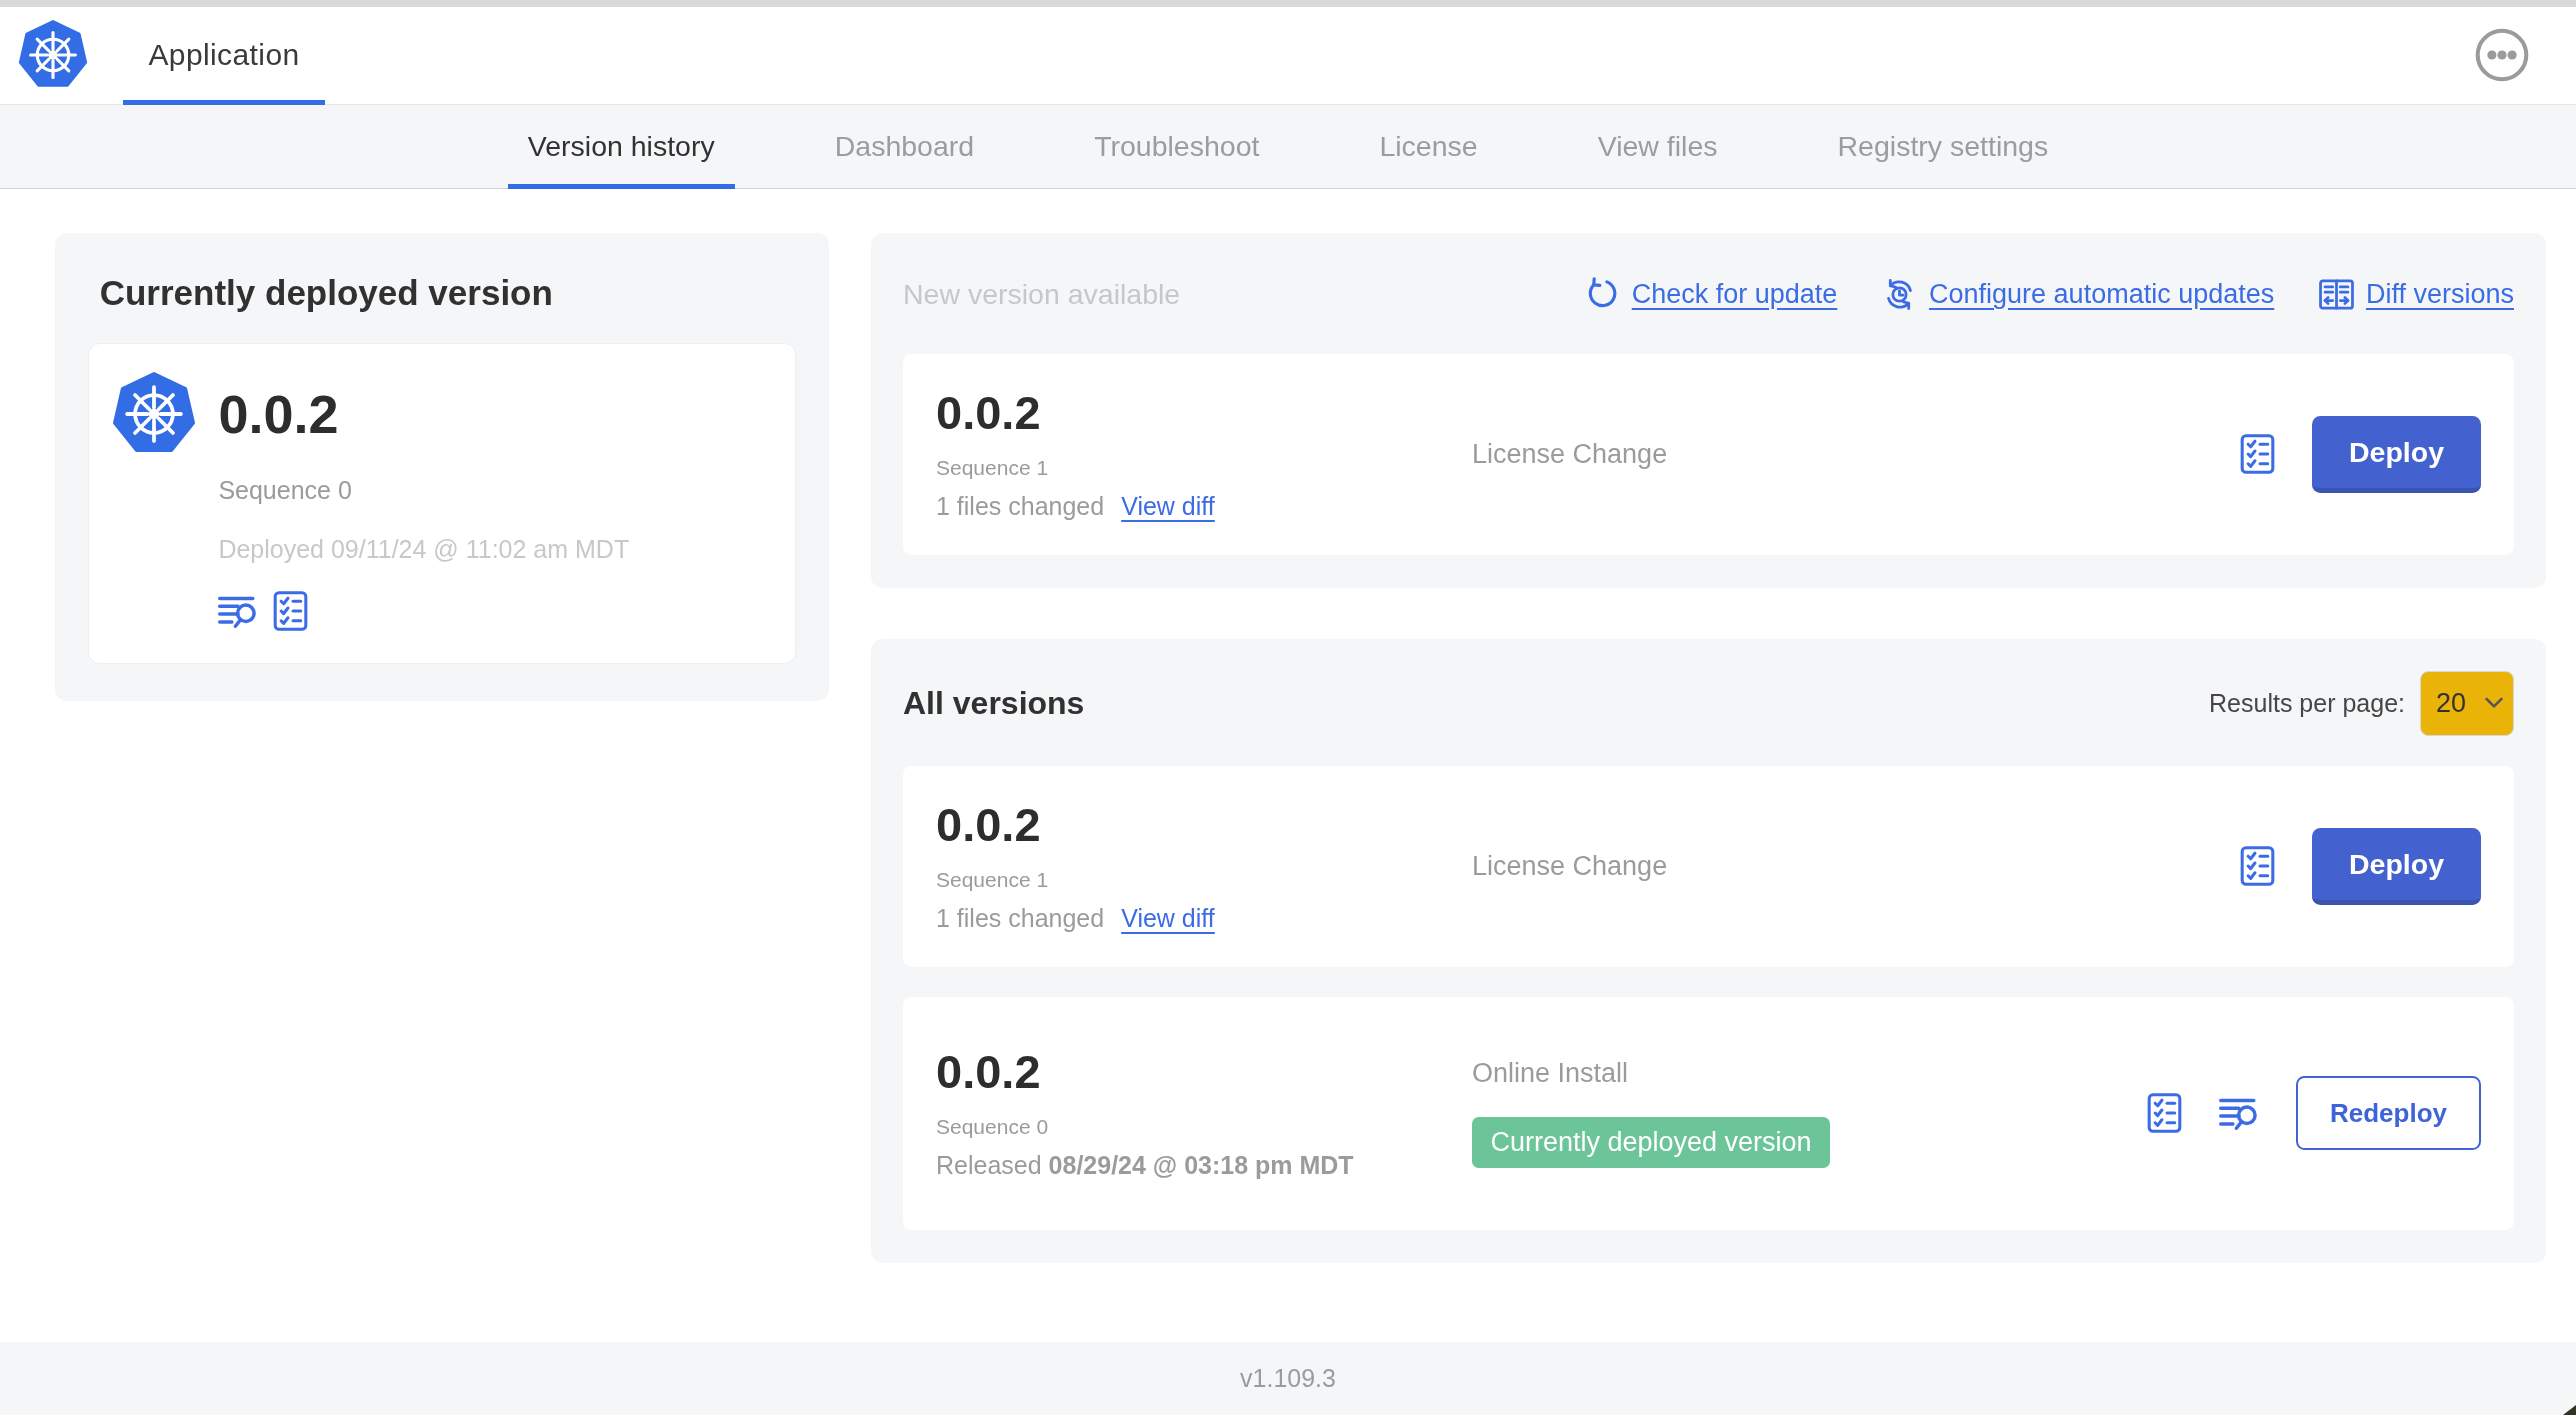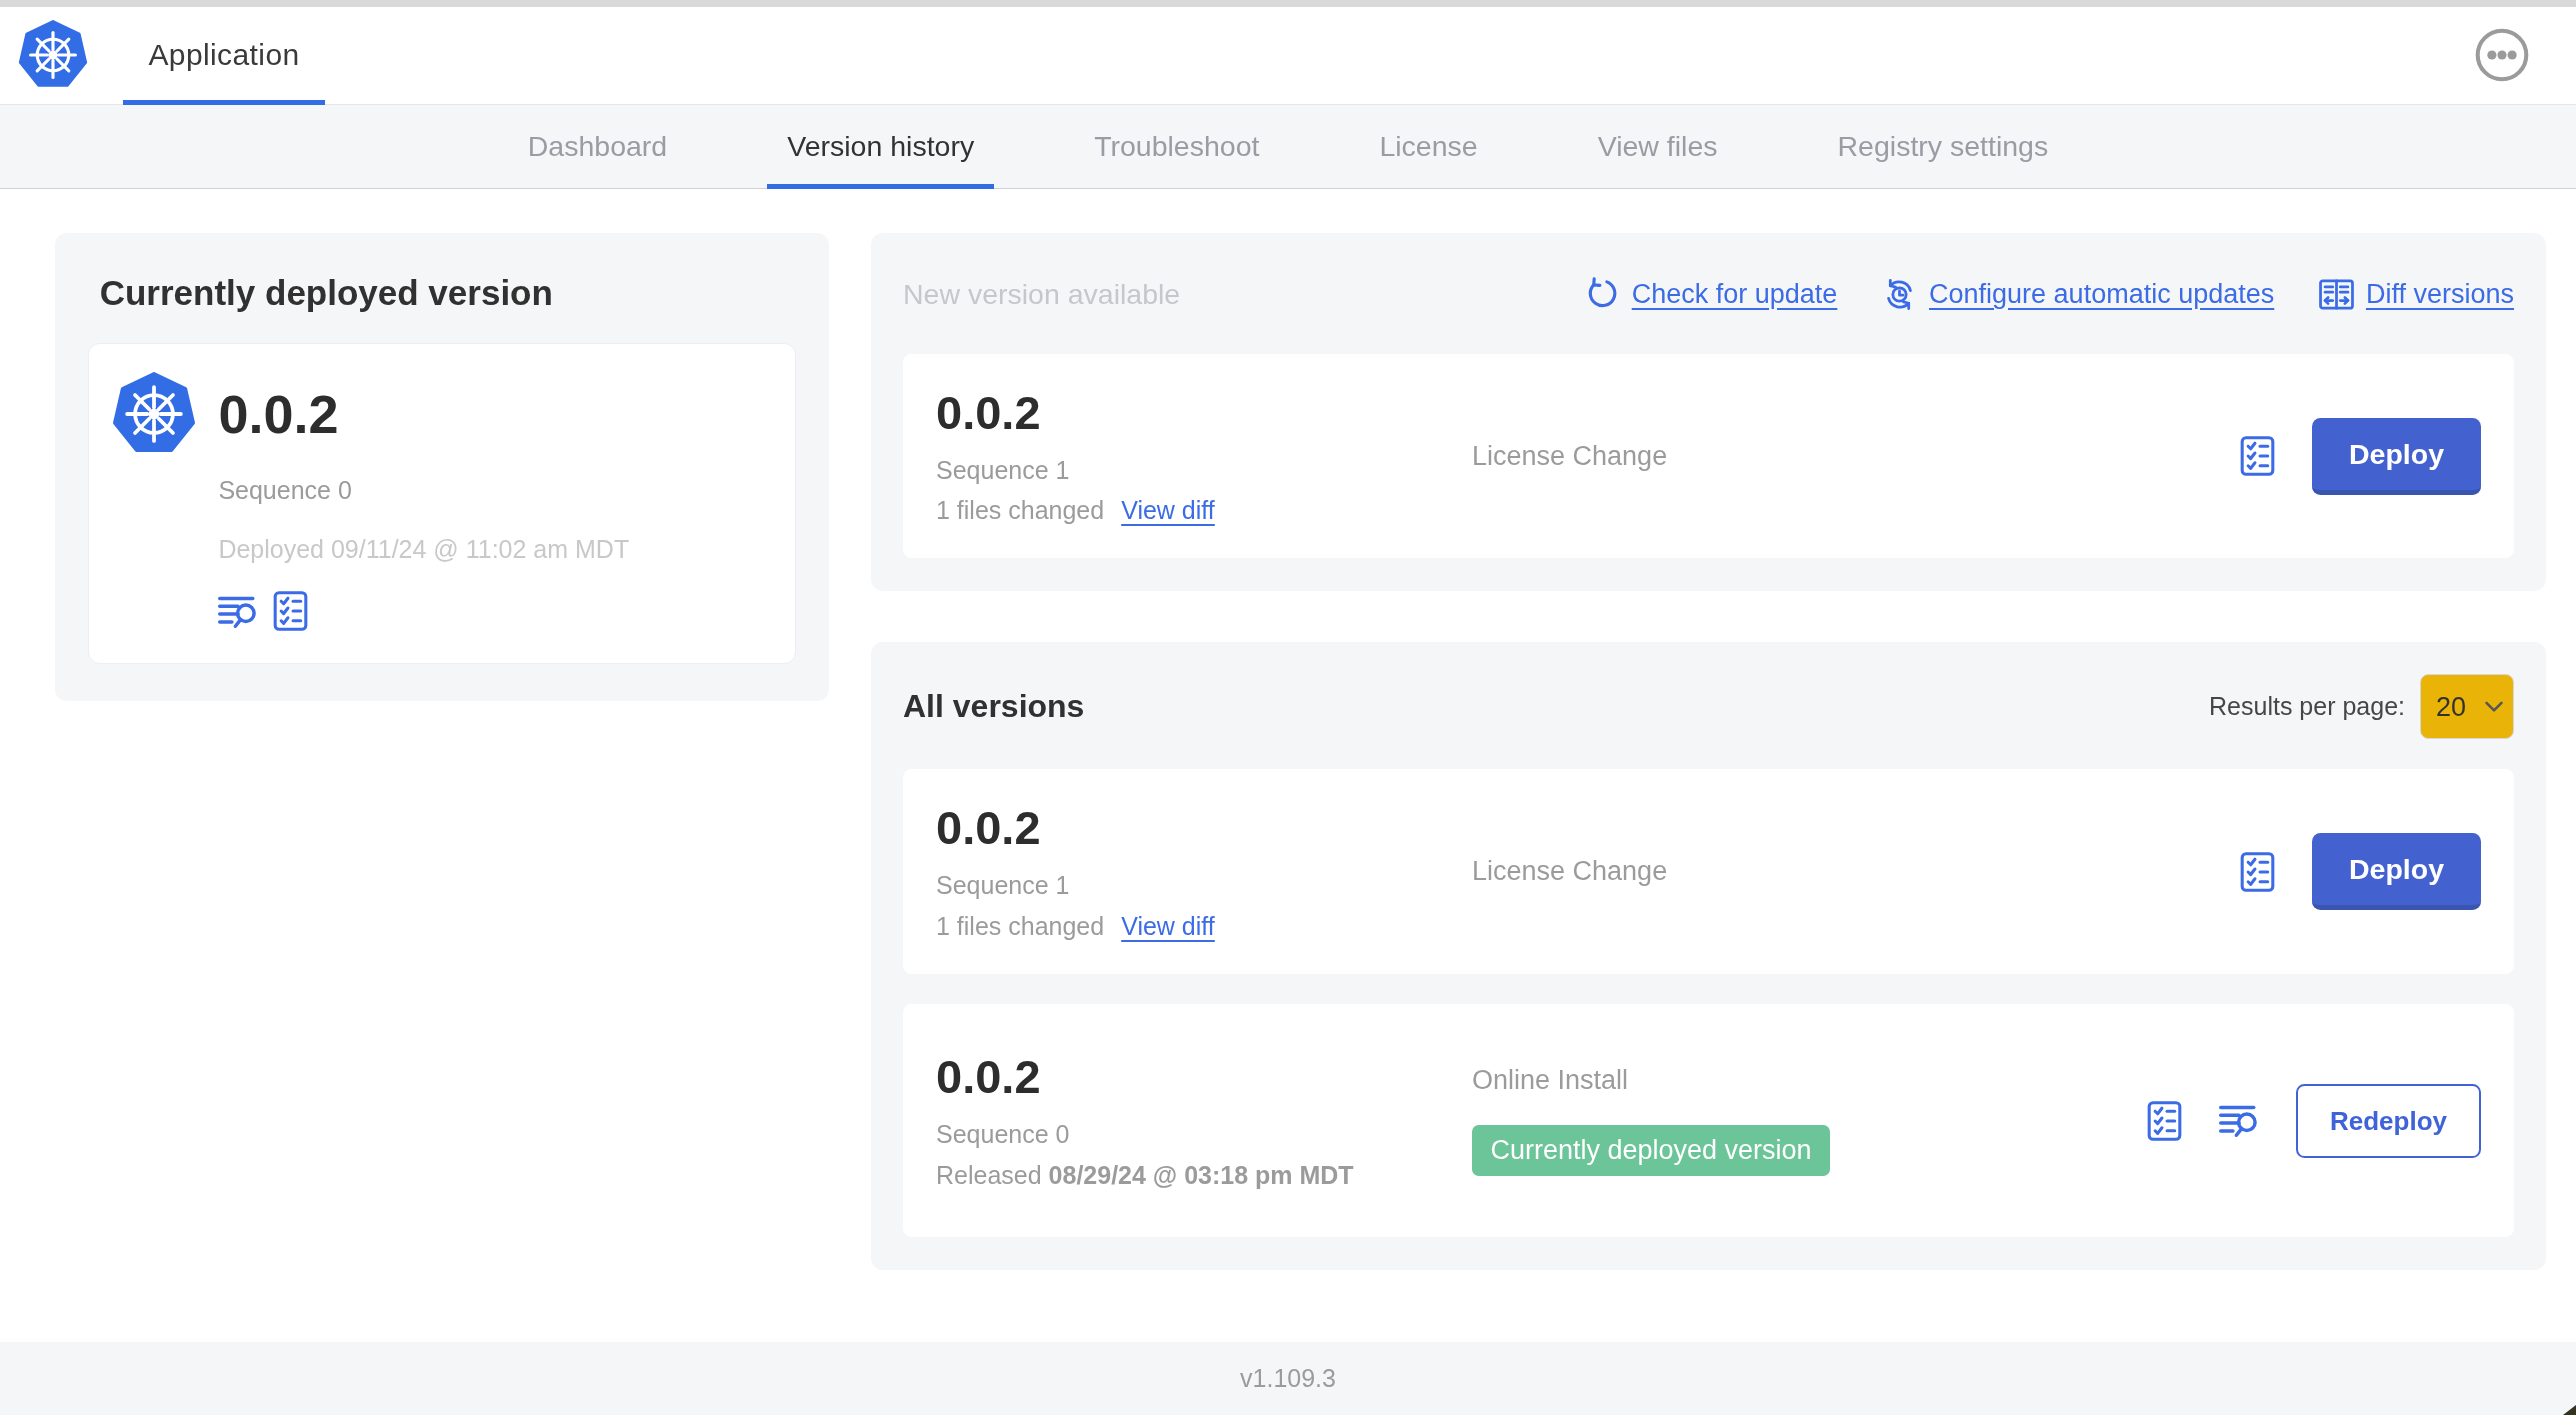--- a/index.html
+++ b/index.html
@@ -85,21 +85,21 @@
   .select-box .chev { position:absolute; right:10px; top:50%; transform:translateY(-50%); width:20px; height:13.4px; pointer-events:none; }
 
   
   .version-card {
     background:#fff; border-radius:8.4px; margin-top:30px;
     display:flex; align-items:center; padding:33px; min-height:201px;
   }
   .version-card.tall { min-height:233px; }
   .vc-left { flex:0 0 536px; }
   .vc-version { font-size:47px; font-weight:700; color:#2d2d2d; line-height:52px; }
-  .vc-sequence { font-size:25px; color:#9b9b9b; margin-top:17px; }
+  .vc-sequence { font-size:21px; color:#9b9b9b; margin-top:17px; }
   .vc-files-row { display:flex; align-items:baseline; gap:17px; margin-top:11.7px; }
   .vc-files { font-size:25px; color:#9b9b9b; }
   .view-diff { font-size:25px; font-weight:500; color:#3b6be5; text-decoration:underline; text-underline-offset:5px; cursor:pointer; }
   .vc-released { font-size:25px; color:#9b9b9b; margin-top:11.7px; }
   .vc-released b { font-weight:700; color:#9b9b9b; }
   .vc-mid { flex:1 1 auto; padding-right:33px; }
   .vc-source { font-size:27px; color:#9b9b9b; }
   .badge {
     display:inline-block; margin-top:28.5px; background:#6cc599; color:#fff;
     font-size:27px; padding:10px 18.4px; border-radius:6.7px;
@@ -210,22 +210,22 @@
     <div class="app-tab">
       <span class="app-tab-label">Application</span>
       <div class="tab-underline"></div>
     </div>
     <svg class="more-btn" viewBox="0 0 40 40">
         <use href="#ellipsis-glyph"></use>
       </svg>
   </header>
 
   <nav class="subnav">
+    <div class="tab active">Version history</div>
     <div class="tab">Dashboard</div>
-    <div class="tab active">Version history</div>
     <div class="tab">Troubleshoot</div>
     <div class="tab">License</div>
     <div class="tab">View files</div>
     <div class="tab">Registry settings</div>
   </nav>
 
   <main class="main">
 
     <aside class="panel left-panel">
       <h2>Currently deployed version</h2>

